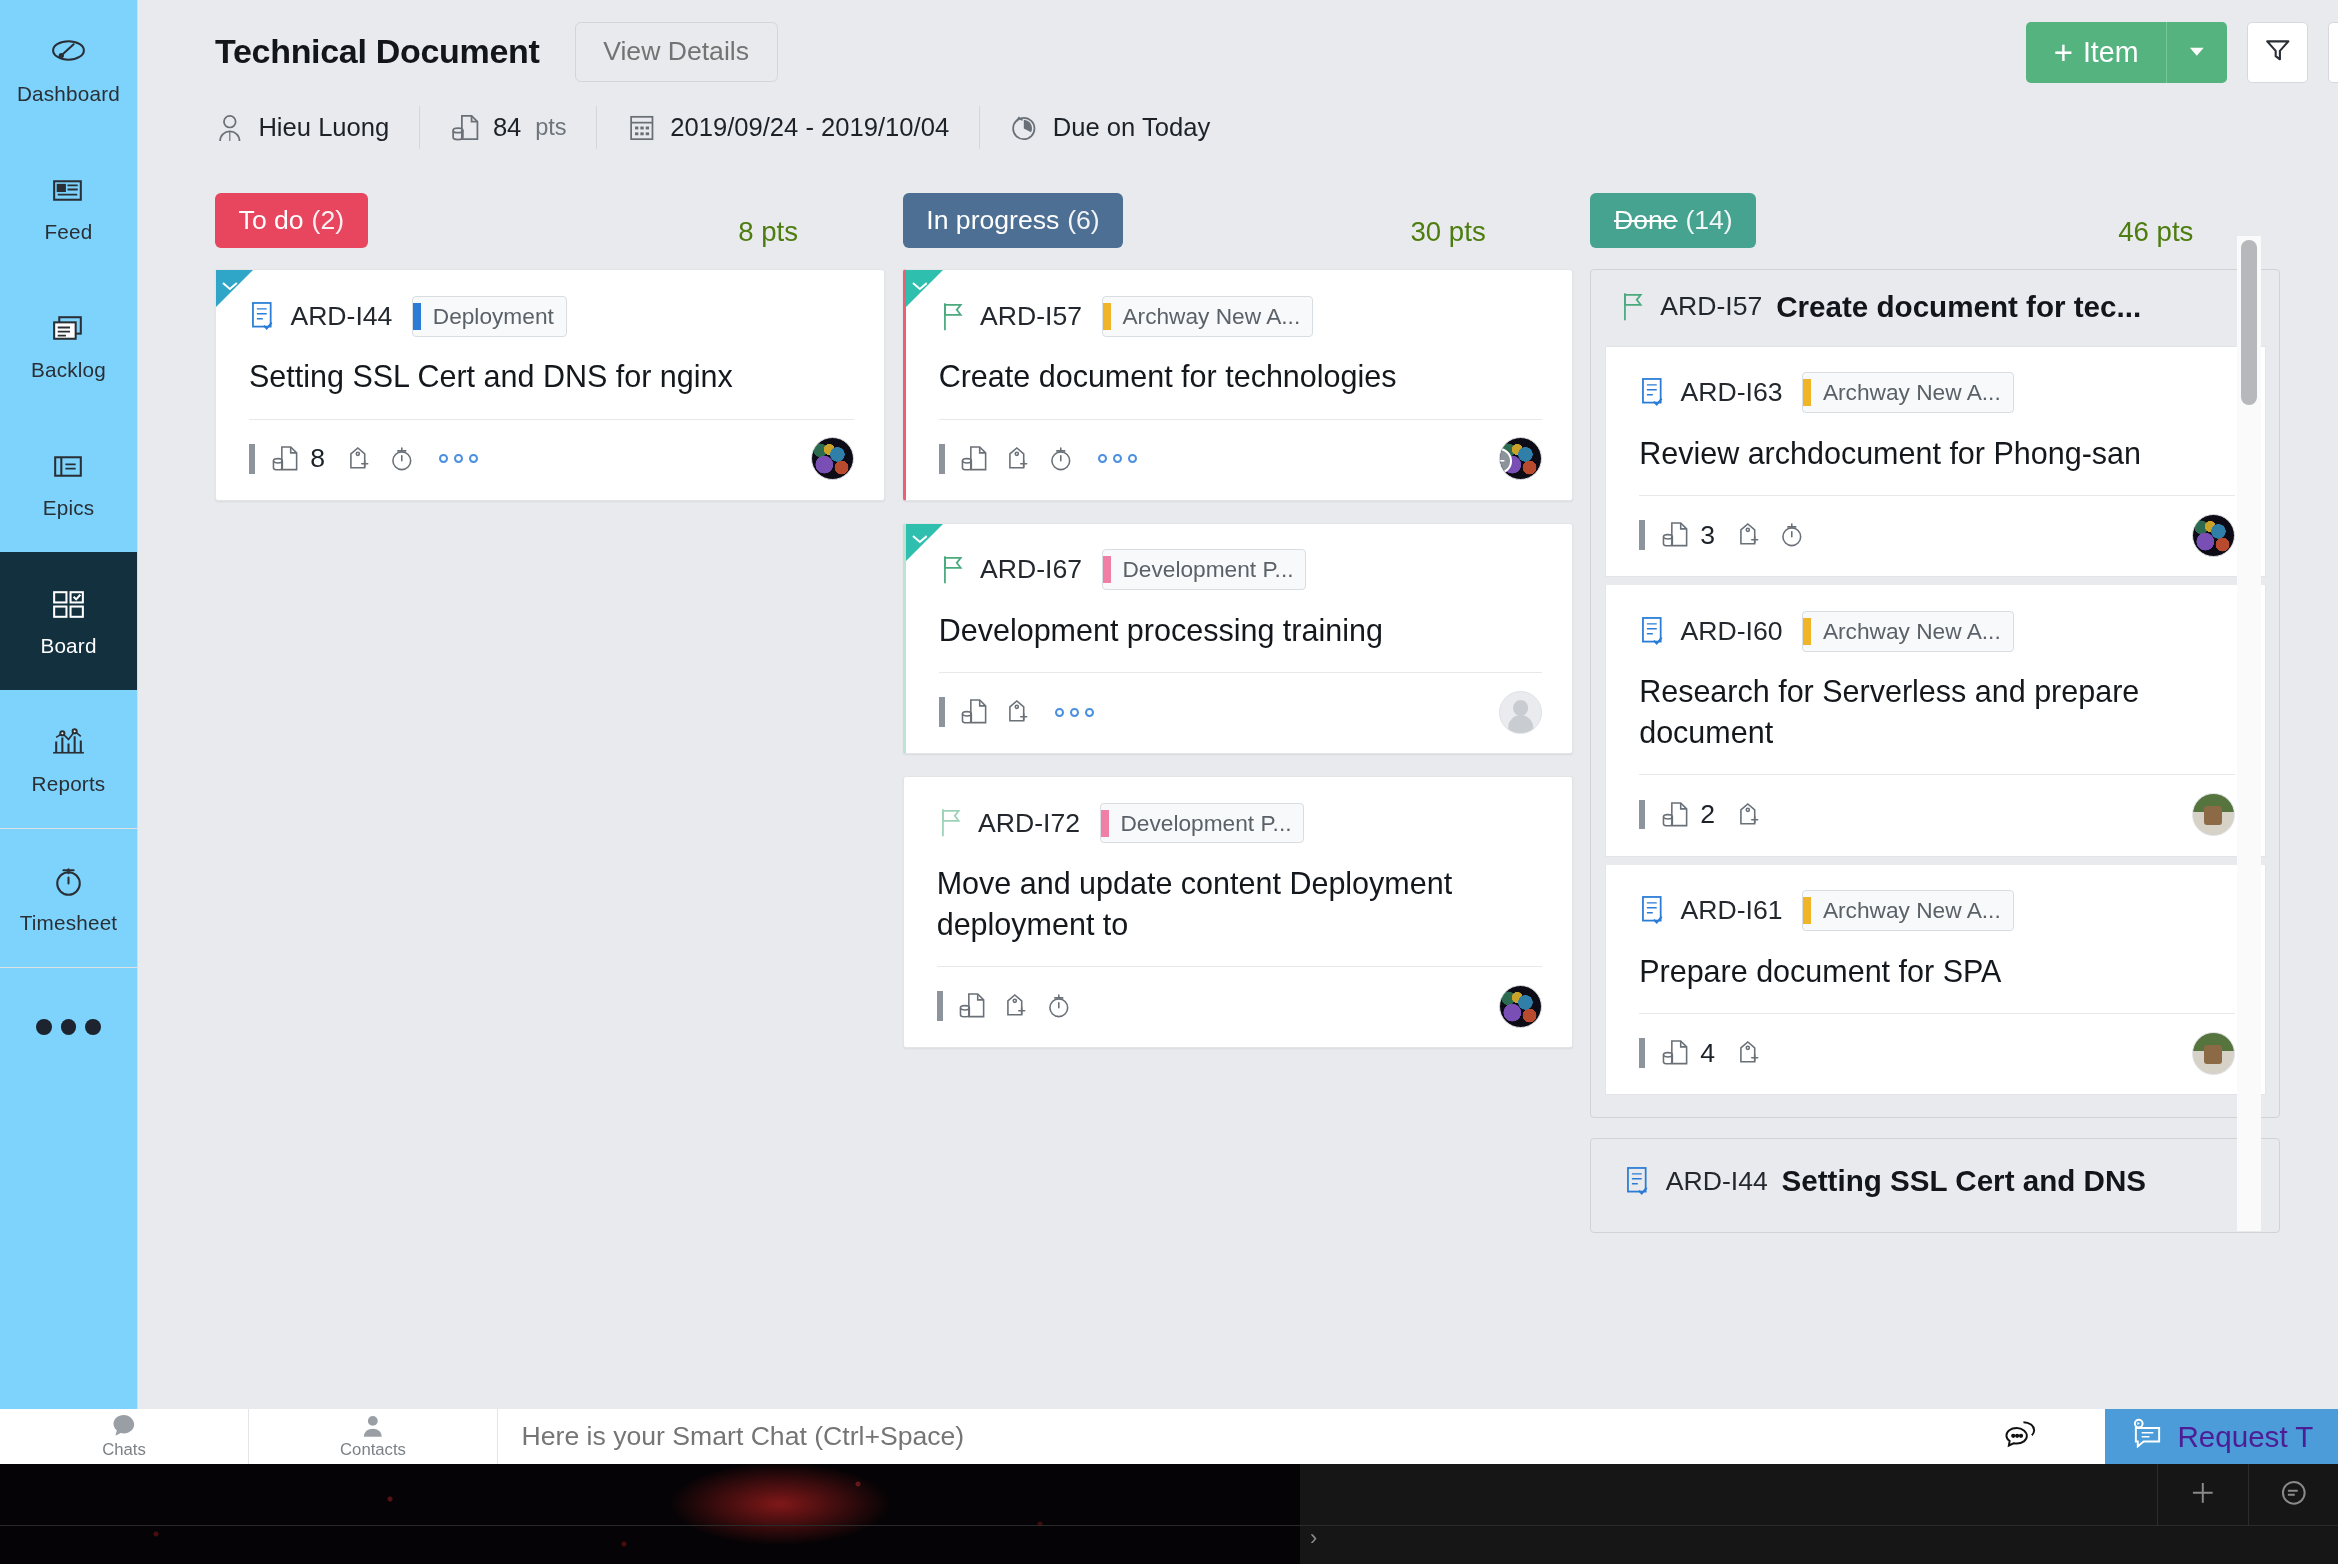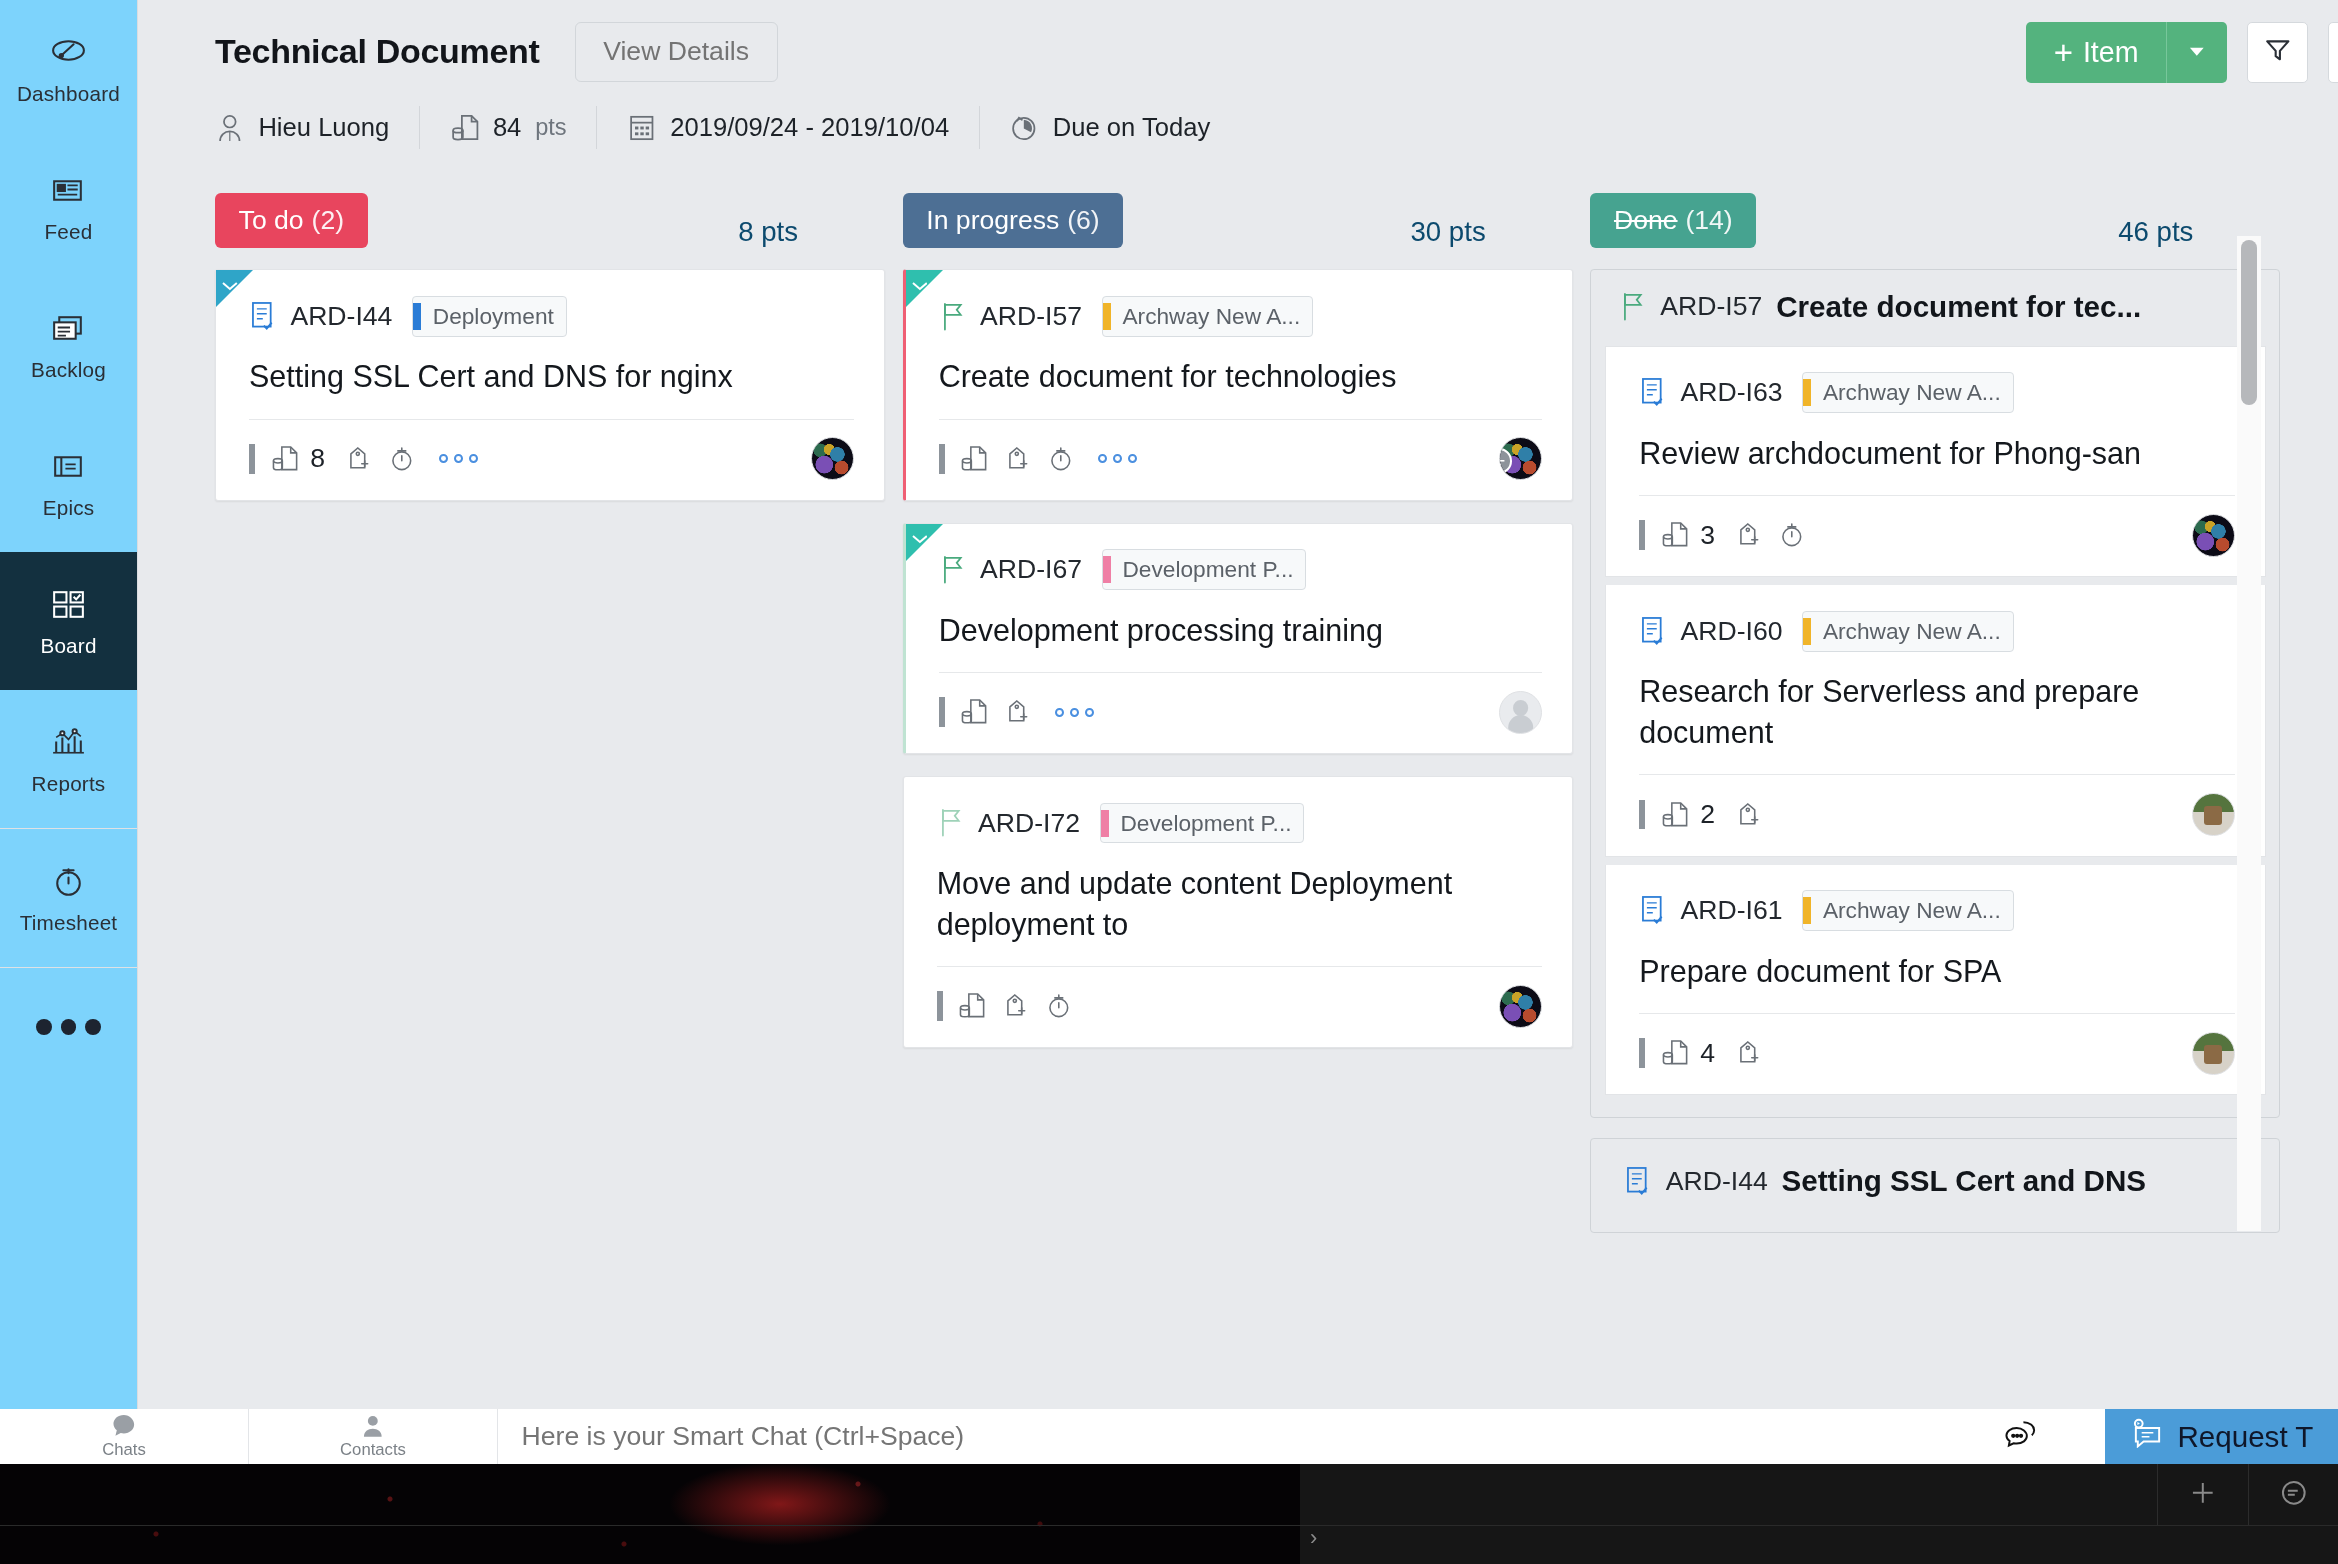--- a/index.html
+++ b/index.html
@@ -108,21 +108,21 @@
   }
   .column { width: 670px; margin-right: 17.7px; position: relative; }
   .col-head { display: flex; align-items: flex-end; justify-content: space-between; padding-right: 87px; }
   .col-chip {
     color: #fff; font-size: 26.6px;
     border-radius: 5.9px; padding: 11.8px 23.6px;
     display: inline-block;
   }
   .col-chip .cnt { opacity: .92; margin-left: 7.9px; }
   .col-chip.strike .lbl { text-decoration: line-through; }
-  .col-pts { color: #0c4a6e; font-size: 27.6px; }
+  .col-pts { color: #4d7c0f; font-size: 27.6px; }
   .col-body { margin-top: 21.7px; }
 
   
   .card {
     background: #ffffff;
     border: 1px solid #e2e4e7;
     border-radius: 3px;
     position: relative;
     margin-bottom: 21.7px;
     padding: 25.6px 29.6px 19.7px 33px;
@@ -266,21 +266,21 @@
     flex: 1; border: none; outline: none;
     font-size: 26.6px; color: #9aa0a6;
     font-family: "Liberation Sans", sans-serif;
     background: transparent;
   }
   #chat-bubbles-btn {
     width: 167px; background:#fff;
     display:flex; align-items:center; justify-content:center; cursor:pointer;
   }
   #request-btn {
-    background: #4b9cd8; color: #0f172a;
+    background: #4b9cd8; color: #4c1d95;
     display:flex; align-items:center; gap: 13.8px;
     padding: 0 25.6px; font-size: 29.6px;
     cursor: pointer; white-space: nowrap;
   }
 
   
   #desktop {
     position: absolute; left: 0; bottom: 0;
     width: 2339px; height: 100px;
     background: #161616;

